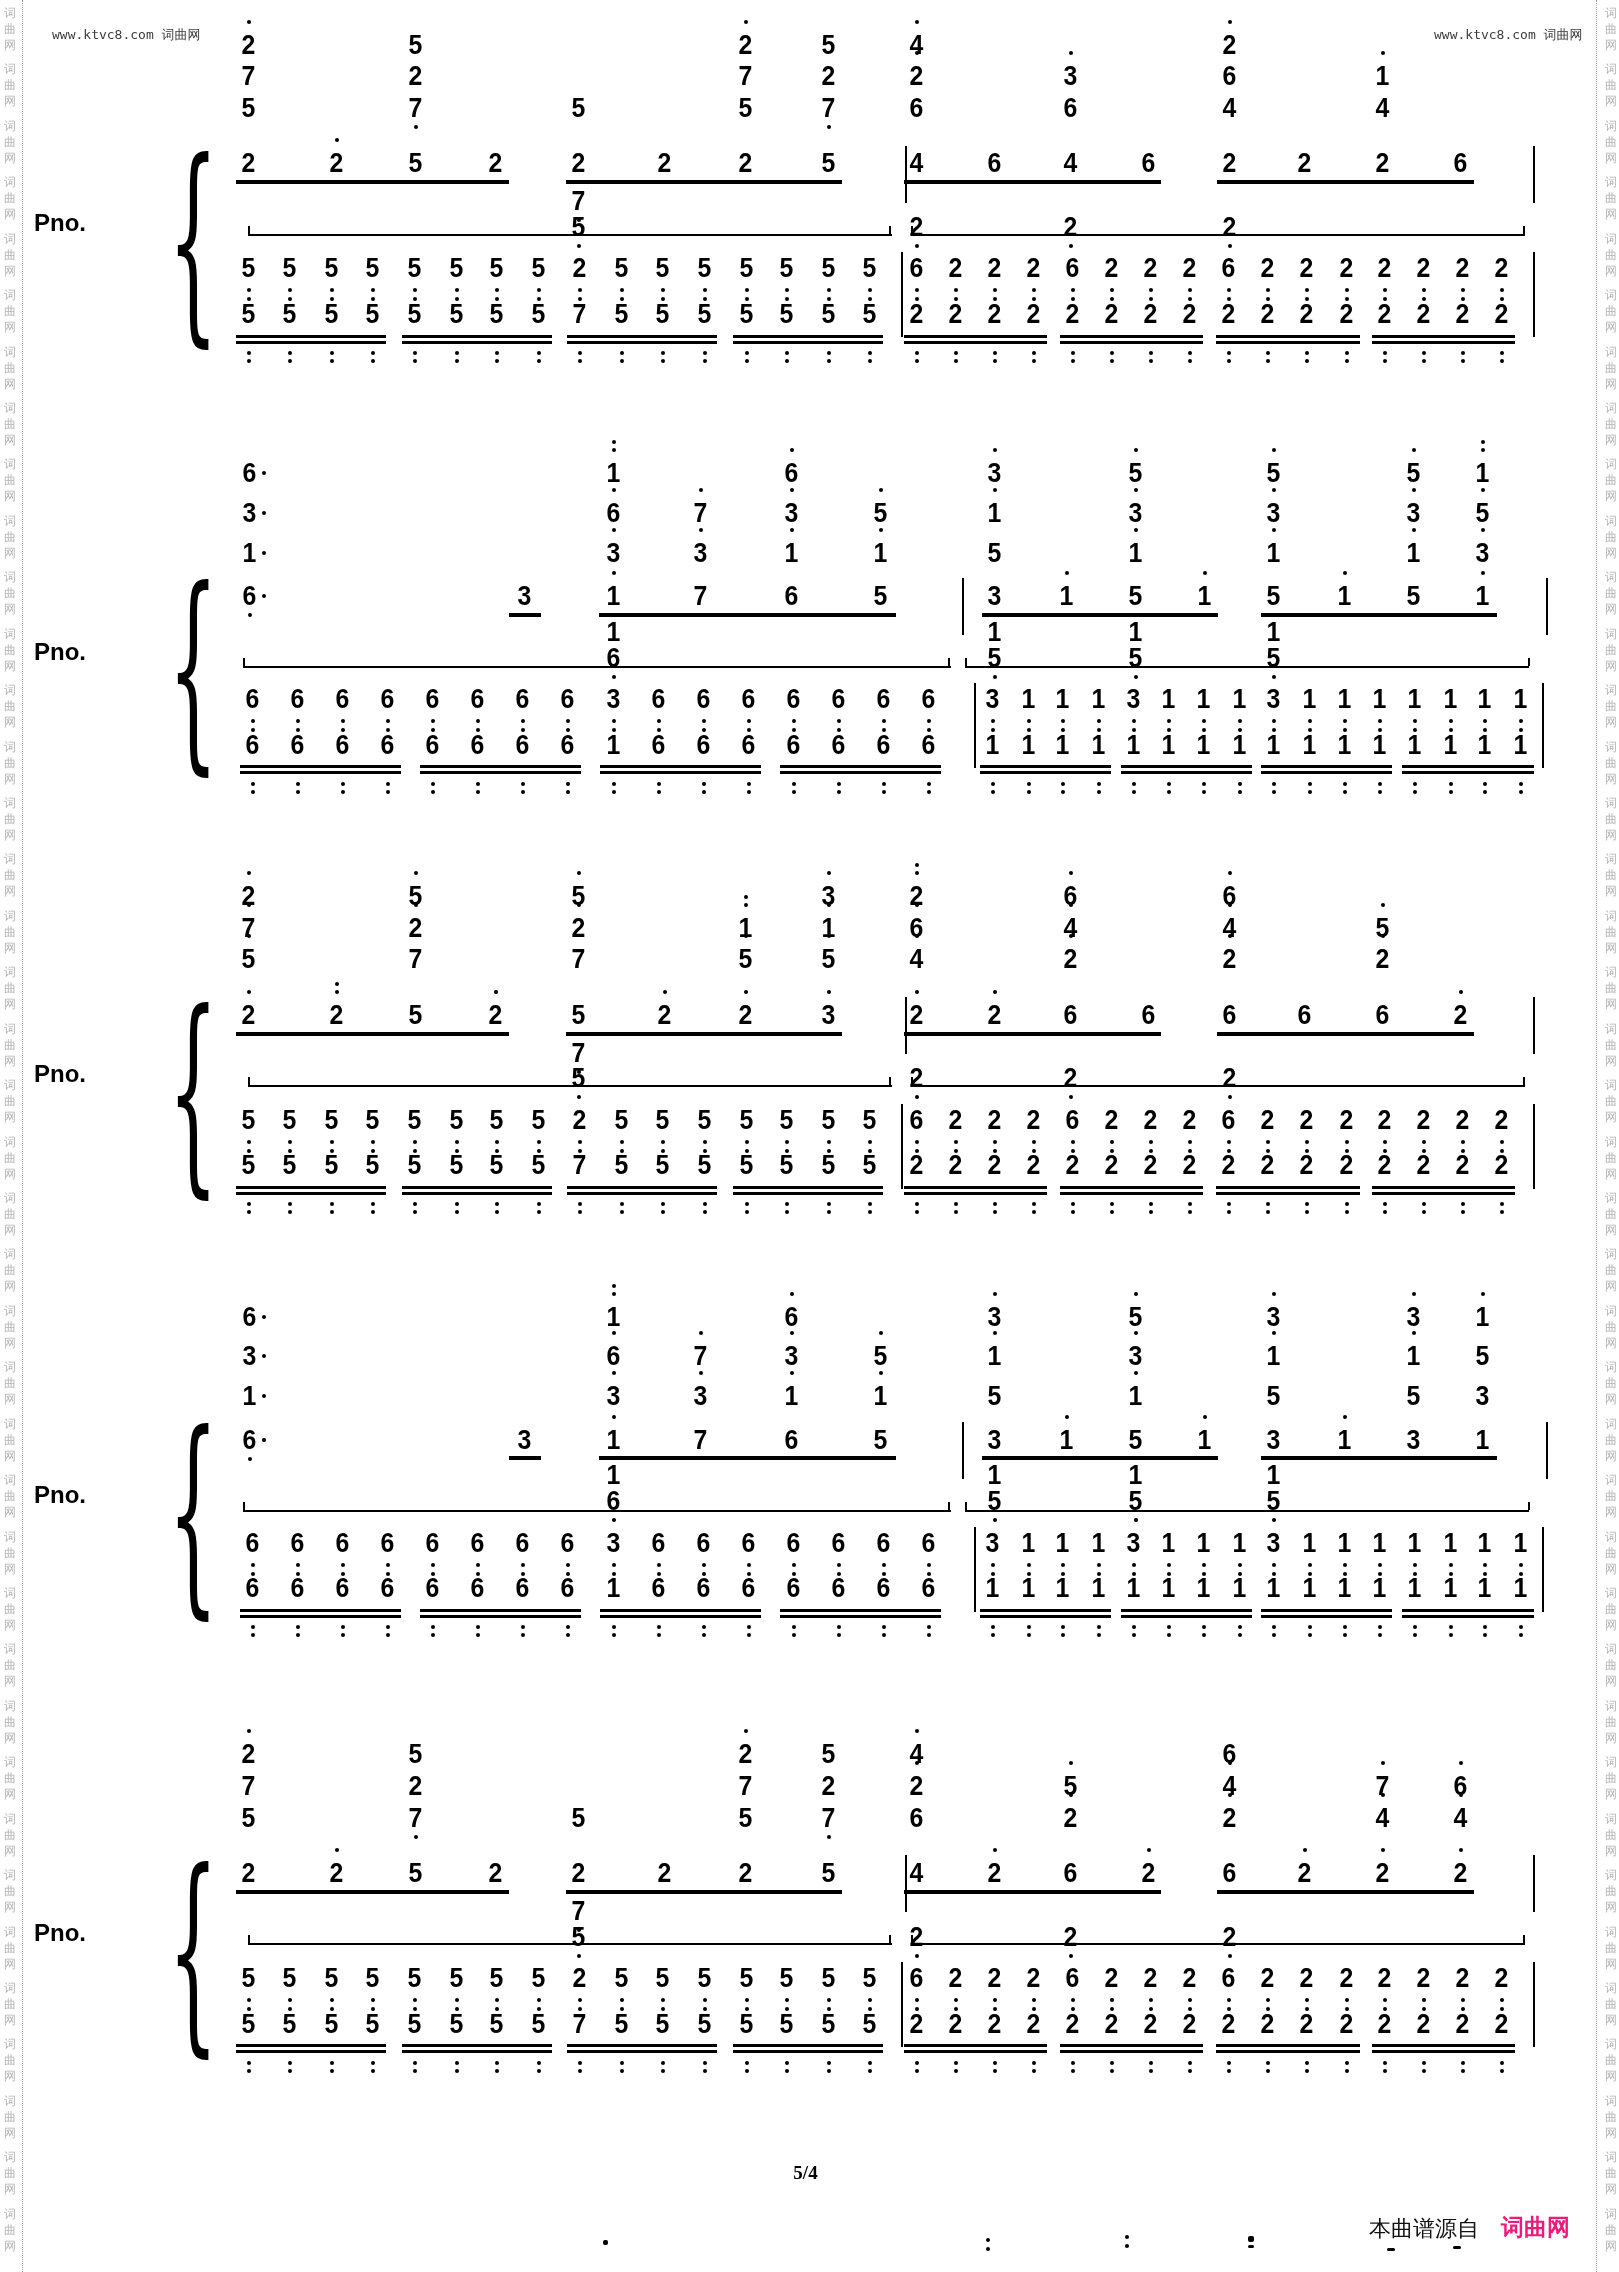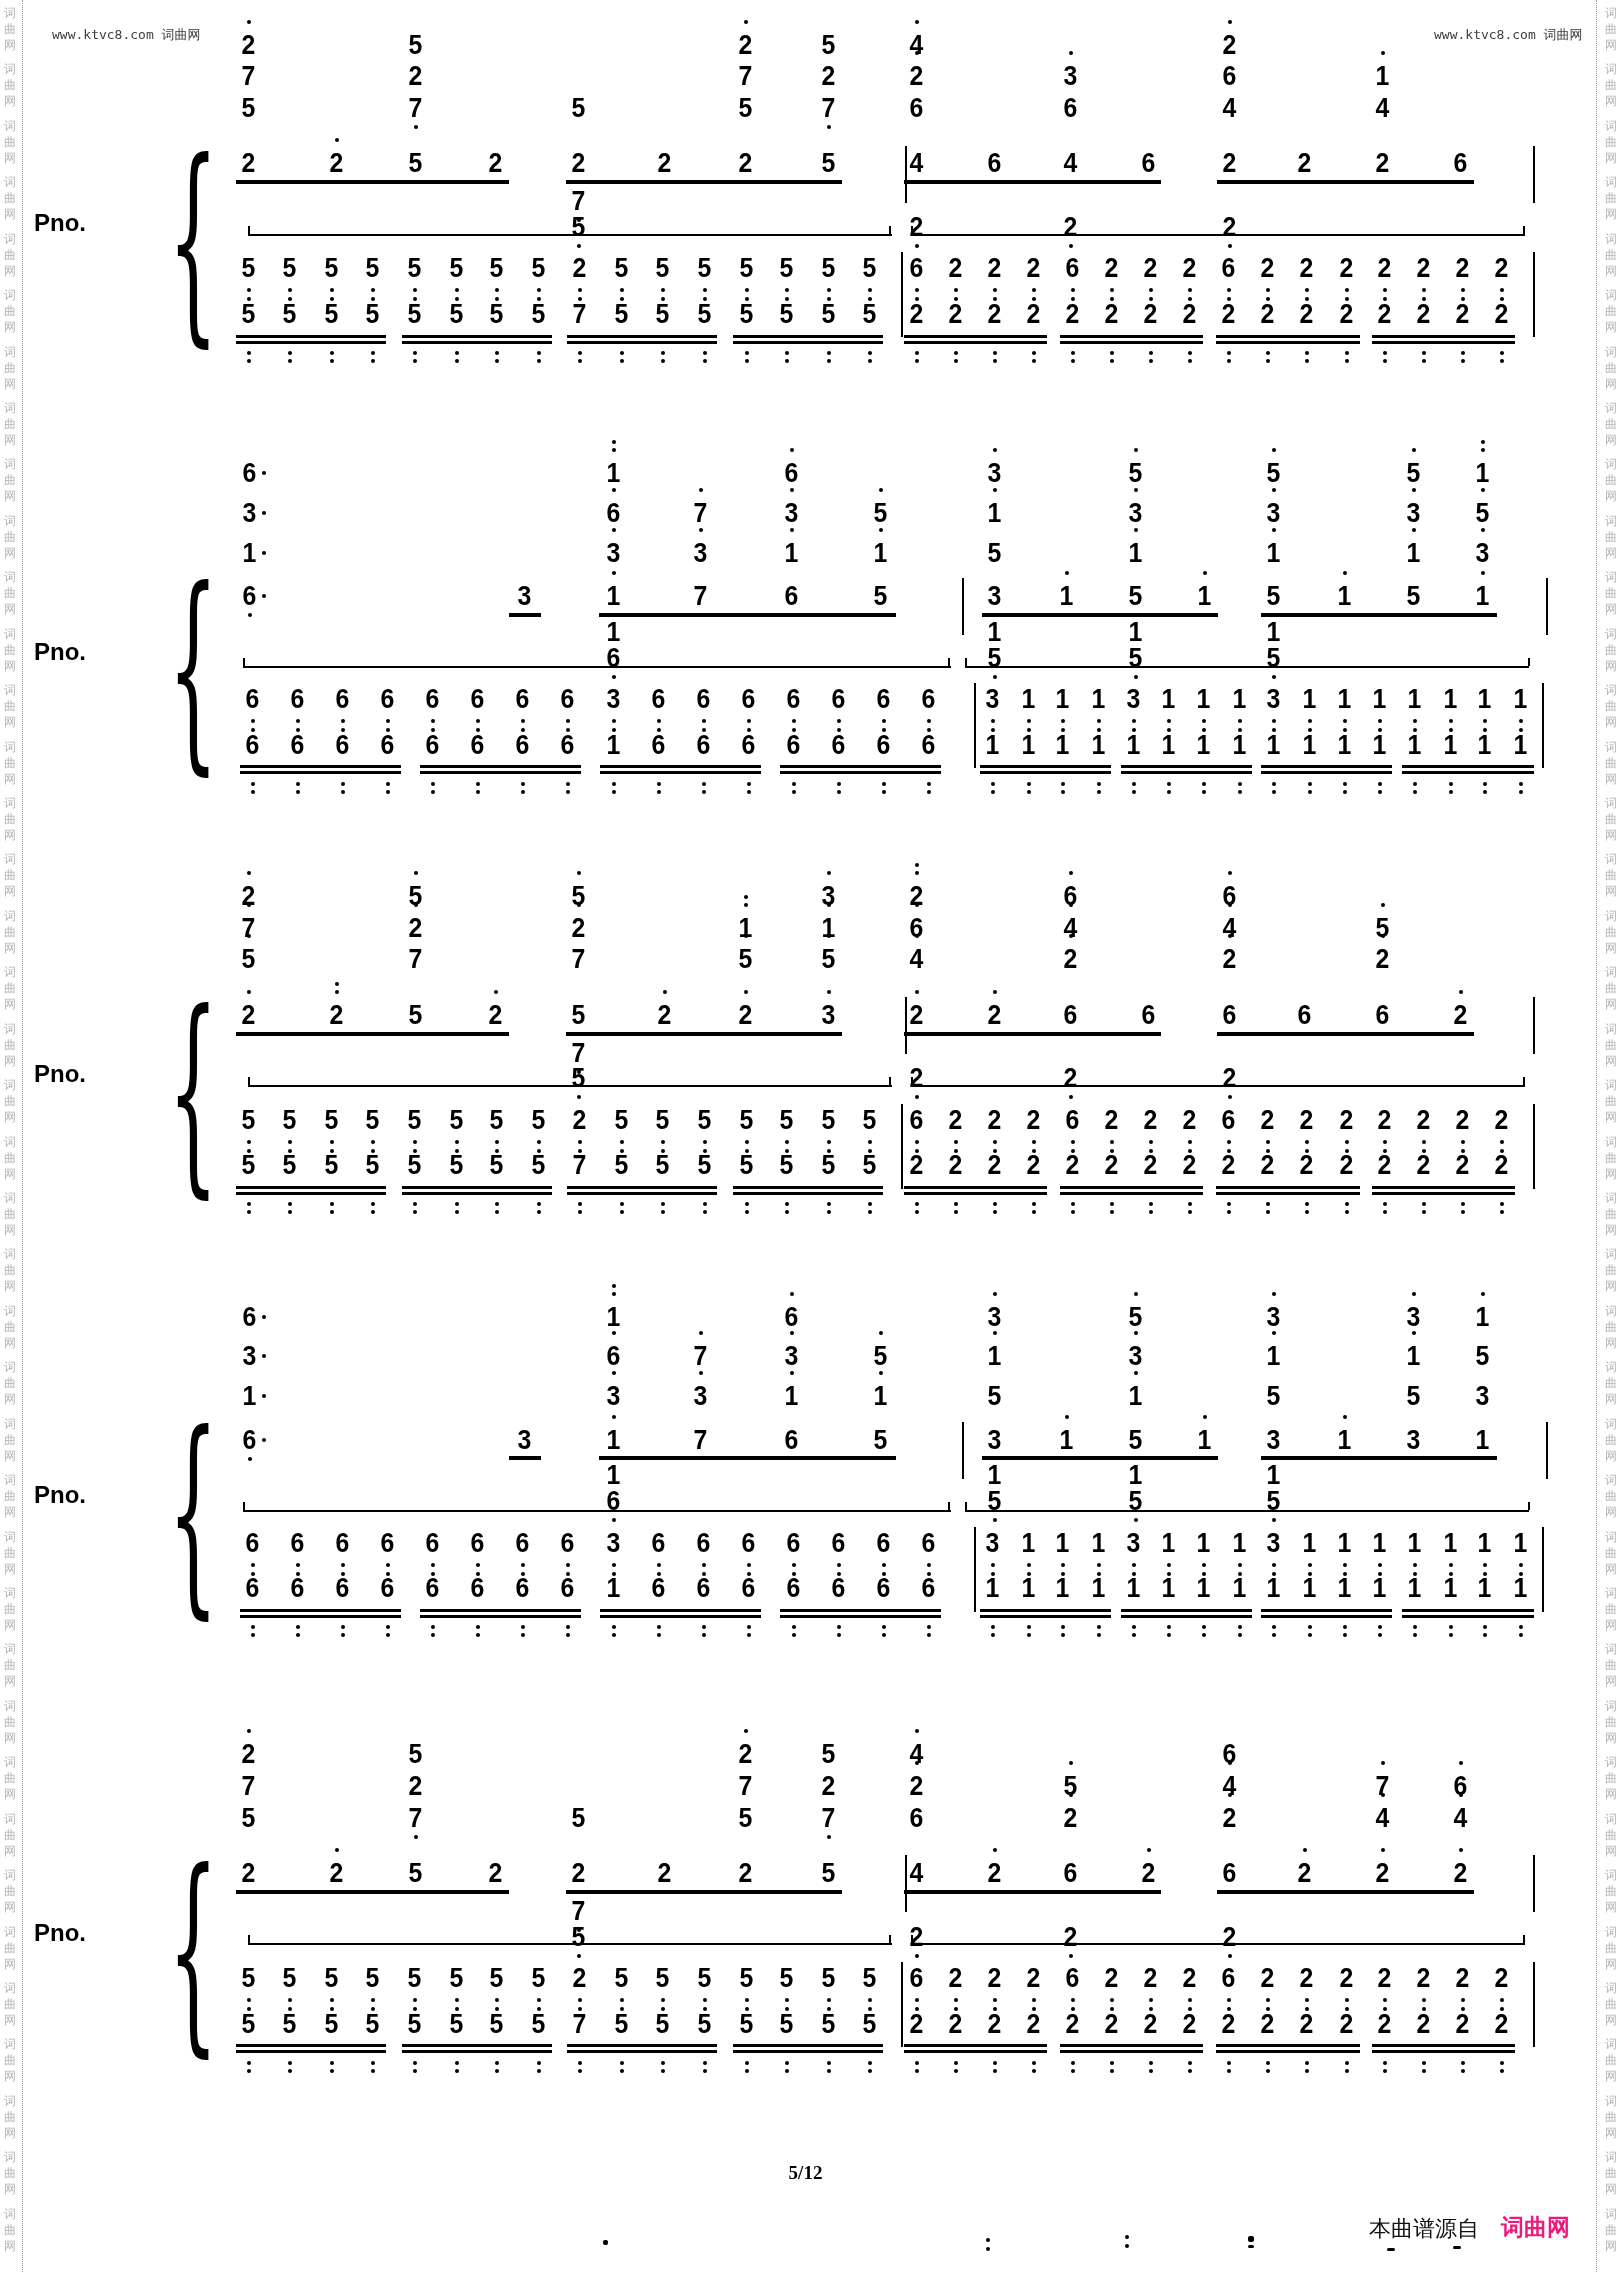--- a/index.html
+++ b/index.html
@@ -1161,19 +1161,19 @@
       <div class="mark" style="left: 986px; top: 2238px; width: 4px; height: 4px;"></div>
       <div class="mark" style="left: 986px; top: 2247px; width: 4px; height: 4px;"></div>
       <div class="mark" style="left: 1125px; top: 2235px; width: 4px; height: 4px;"></div>
       <div class="mark" style="left: 1125px; top: 2244px; width: 4px; height: 4px;"></div>
       <div class="mark" style="left: 1248px; top: 2236px; width: 6px; height: 6px;"></div>
       <div class="mark" style="left: 1248px; top: 2245px; width: 6px; height: 3px;"></div>
       <div class="mark" style="left: 1387px; top: 2248px; width: 8px; height: 3px;"></div>
       <div class="mark" style="left: 1453px; top: 2246px; width: 8px; height: 3px;"></div>
     </div>
 
-  <div class="pagenum" style="left:776px;top:2162px;width:59px;">5/12</div>
+  <div class="pagenum" style="left:776px;top:2162px;width:59px;">5/4</div>
 
   <div class="foot-src" style="left:1369px;top:2214px;">本曲谱源自</div>
   <div class="foot-brand" id="footer-brand" style="left: 1501px; top: 2212px; color: rgb(237, 26, 123);">词曲网</div>
 
 </div>
 
 
 </body></html>

